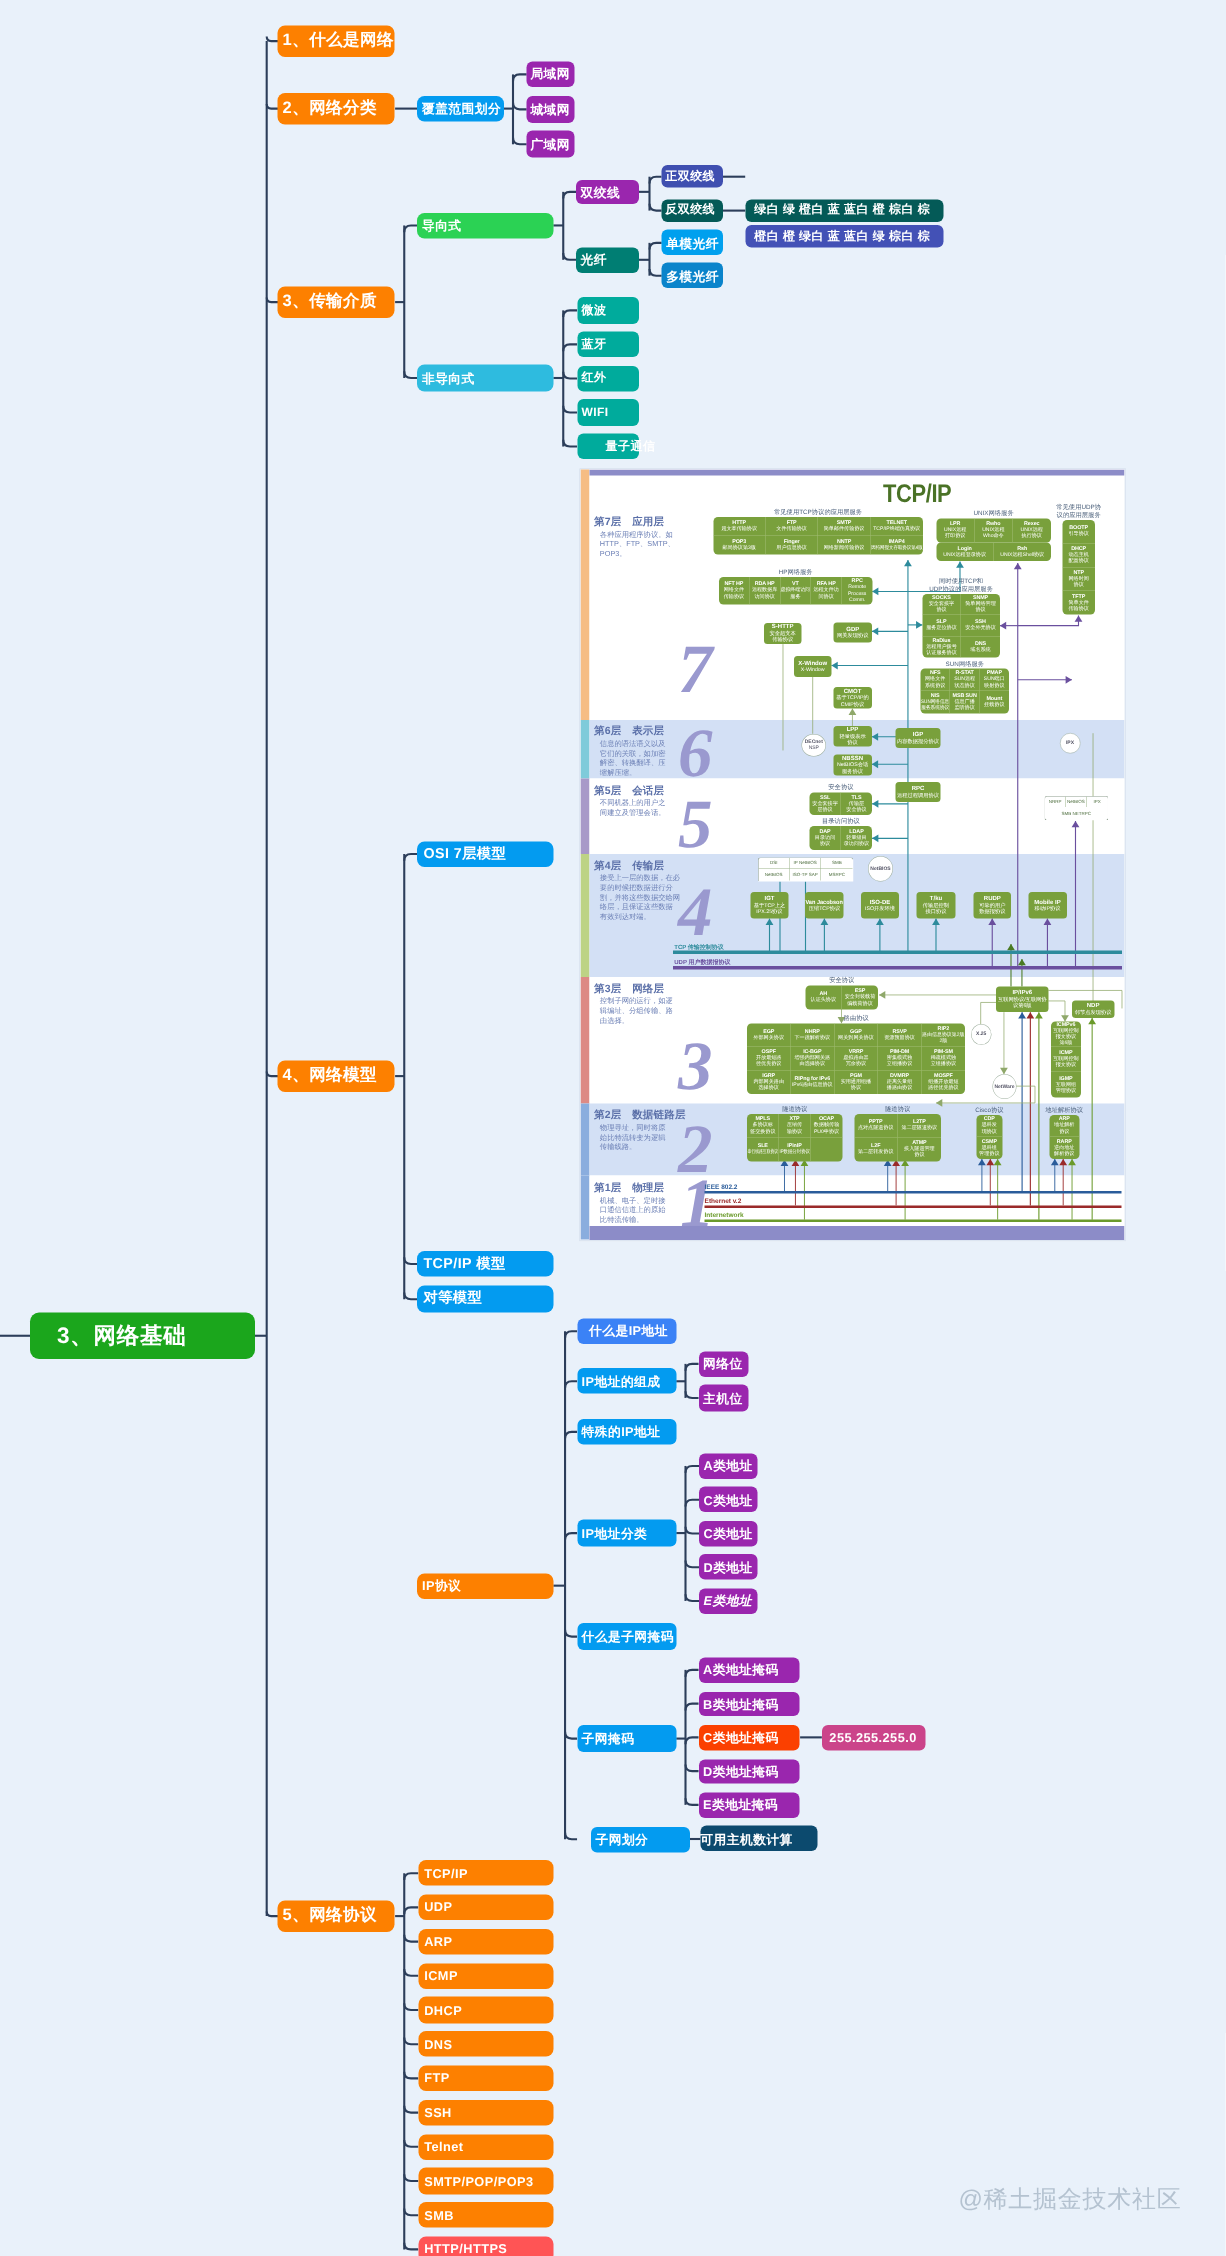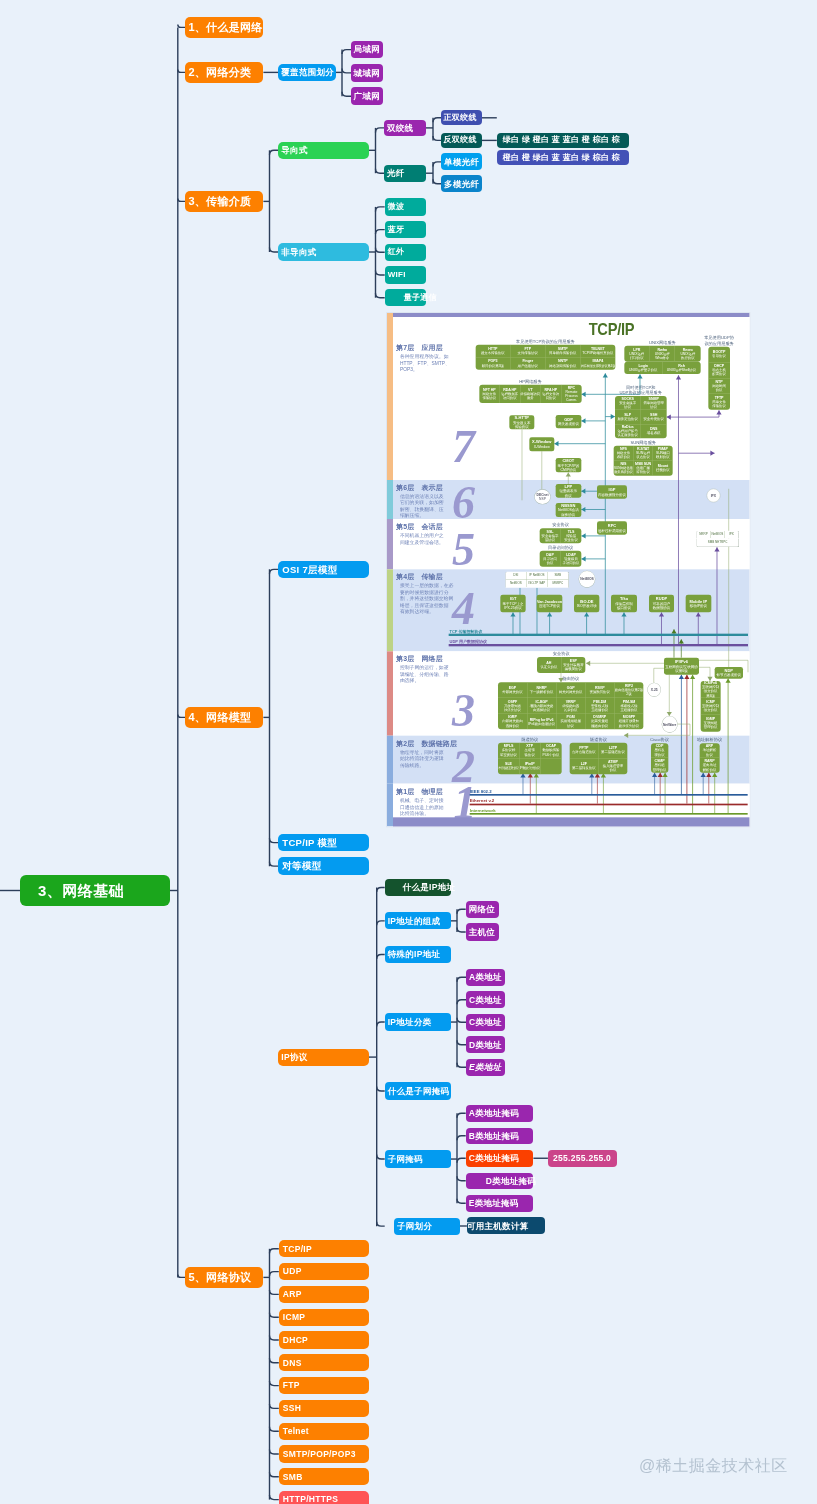--- a/index.html
+++ b/index.html
@@ -230,21 +230,21 @@
       </div>
       <div class="node n2" style="left: 278.3px; top: 833.9px; width: 90.6px; height: 17.5px; background: rgb(3, 155, 240); font-size: 9.5px; padding-left: 4px;">
         <span>TCP/IP 模型</span>
       </div>
       <div class="node n2" style="left: 278.3px; top: 857.4px; width: 90.6px; height: 17.5px; background: rgb(3, 155, 240); font-size: 9.5px; padding-left: 4px;">
         <span>对等模型</span>
       </div>
       <div class="node n2" style="left: 278.3px; top: 1048.5px; width: 90.6px; height: 17.2px; background: rgb(253, 128, 0); font-size: 8.5px; padding-left: 3px;">
         <span>IP协议</span>
       </div>
-      <div class="node n3" style="left: 384.7px; top: 878.8px; width: 66.1px; height: 17.3px; background: #14532d; font-size: 8.5px; padding-left: 18px;">
+      <div class="node n3" style="left: 384.7px; top: 878.8px; width: 66.1px; height: 17.3px; background: #3b82f6; font-size: 8.5px; padding-left: 8px;">
         <span>什么是IP地址</span>
       </div>
       <div class="node n3" style="left: 384.7px; top: 912.2px; width: 66.1px; height: 17.3px; background: rgb(3, 155, 240); font-size: 8.5px; padding-left: 3px;">
         <span>IP地址的组成</span>
       </div>
       <div class="node n3" style="left: 384.7px; top: 945.9px; width: 66.1px; height: 17.3px; background: rgb(3, 155, 240); font-size: 8.5px; padding-left: 3px;">
         <span>特殊的IP地址</span>
       </div>
       <div class="node n3" style="left: 384.7px; top: 1013.4px; width: 66.1px; height: 17.3px; background: rgb(3, 155, 240); font-size: 8.5px; padding-left: 3px;">
         <span>IP地址分类</span>
@@ -284,21 +284,21 @@
       </div>
       <div class="node n3" style="left: 465.7px; top: 1127.5px; width: 67.7px; height: 16.5px; background: rgb(154, 38, 174); font-size: 8.5px; padding-left: 3px;">
         <span>B类地址掩码</span>
       </div>
       <div class="node n3" style="left: 465.7px; top: 1150px; width: 67.7px; height: 16.5px; background: rgb(251, 64, 0); font-size: 8.5px; padding-left: 3px;">
         <span>C类地址掩码</span>
       </div>
       <div class="node n3" style="left: 547.9px; top: 1150px; width: 68.7px; height: 16.5px; background: rgb(203, 68, 138); font-size: 8.5px; padding-left: 5px;">
         <span>255.255.255.0</span>
       </div>
-      <div class="node n3" style="left: 465.7px; top: 1172.5px; width: 67.7px; height: 16.5px; background: rgb(154, 38, 174); font-size: 8.5px; padding-left: 20px;">
+      <div class="node n3" style="left: 465.7px; top: 1172.5px; width: 67.7px; height: 16.5px; background: rgb(154, 38, 174); font-size: 8.5px; padding-left: 3px;">
         <span>D类地址掩码</span>
       </div>
       <div class="node n3" style="left: 465.7px; top: 1195px; width: 67.7px; height: 16.5px; background: rgb(154, 38, 174); font-size: 8.5px; padding-left: 3px;">
         <span>E类地址掩码</span>
       </div>
       <div class="node n3" style="left: 466.9px; top: 1217.3px; width: 78px; height: 17.2px; background: #0c4a6e; font-size: 8.5px; padding-left: 0;">
         <span>可用主机数计算</span>
       </div>
       <div class="node n1" style="left: 185.4px; top: 1267px; width: 78px; height: 20.8px; background: rgb(253, 128, 0);">
         <span>5、网络协议</span>

